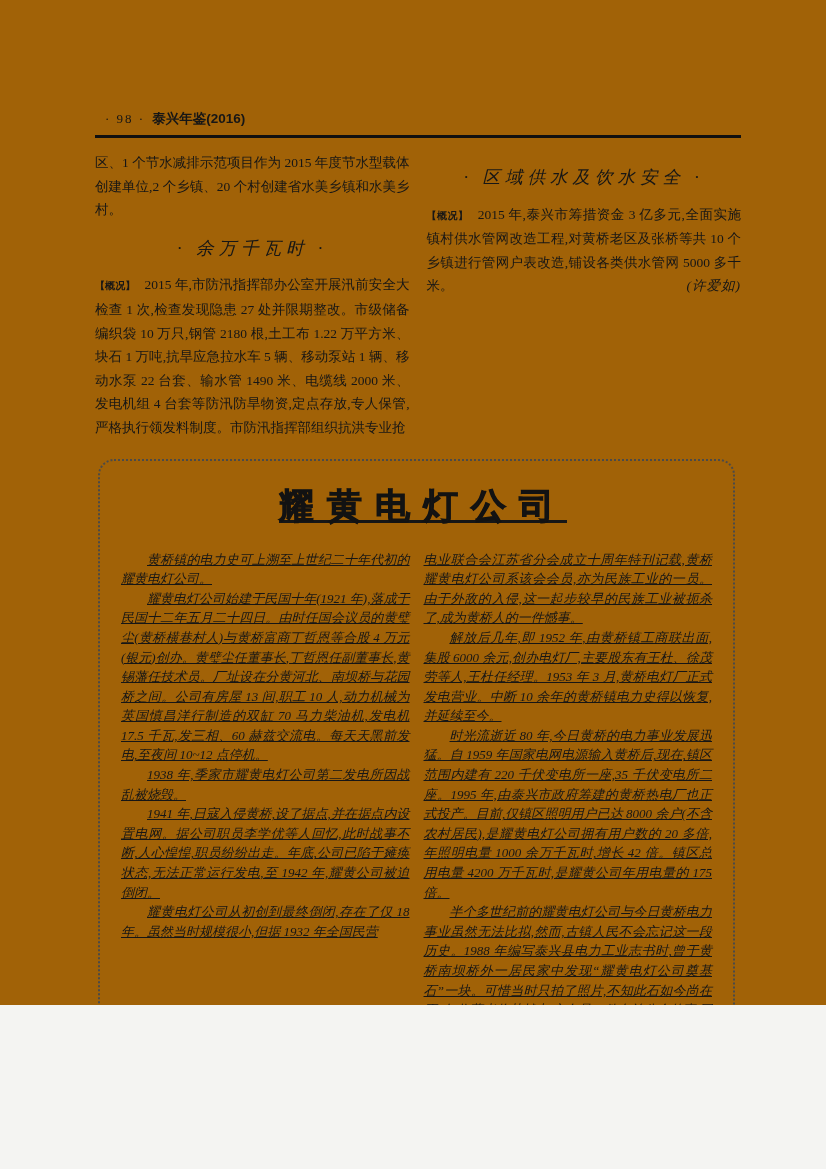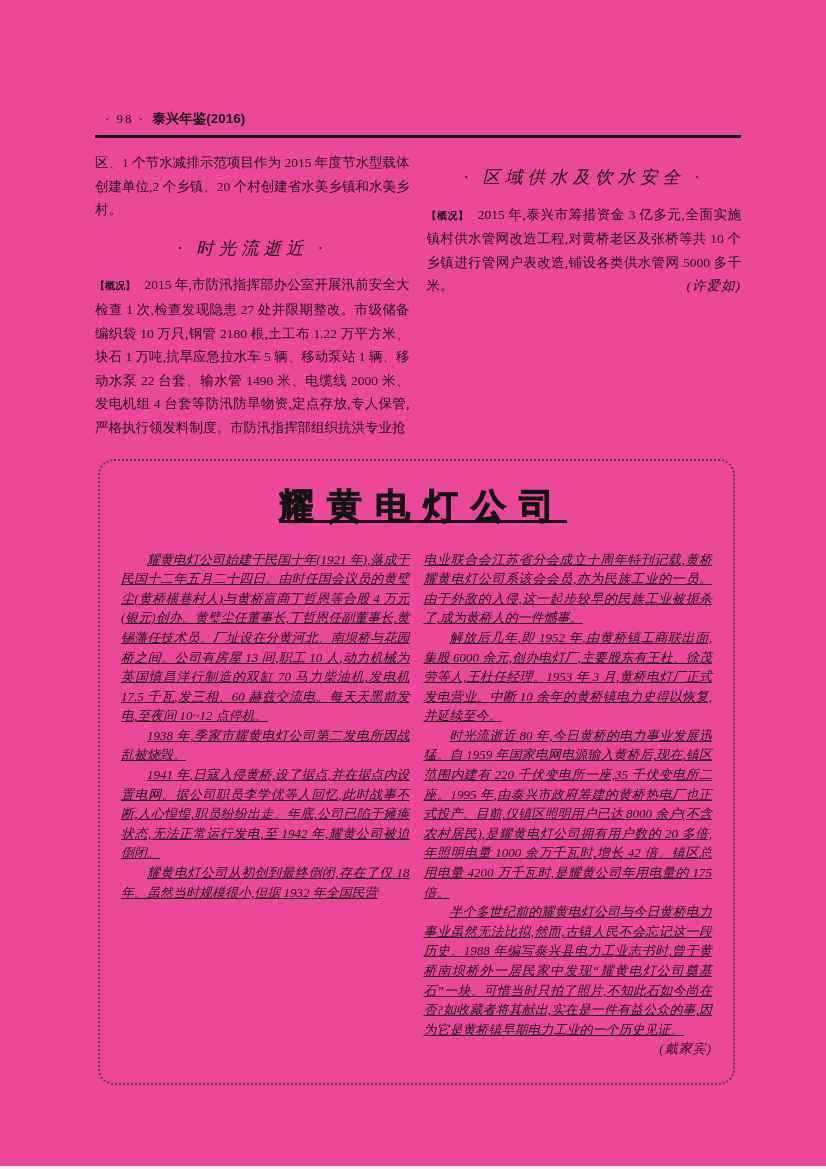--- a/index.html
+++ b/index.html
@@ -4,22 +4,22 @@
 <style>
   * { margin:0; padding:0; box-sizing:border-box; }
   html,body { width:826px; height:1169px; }
   body {
     background:#f4f4f2;
     font-family:"Liberation Serif","DejaVu Serif",serif;
     color:#161616;
   }
   .page {
     position:relative;
-    width:826px; height:1166px;
-    background:#ec4899;
+    width:826px; height:1005px;
+    background:#a16207;
     overflow:hidden;
   }
   .content { position:absolute; left:95px; top:110px; width:646px; }
 
   
   .header-row {
     display:flex; align-items:baseline; gap:7px;
     font-size:13px; padding-bottom:7px; padding-left:10px;
   }
   .page-num { font-size:13px; letter-spacing:2px; }
@@ -74,33 +74,34 @@
 
     <div class="header-row">
       <span class="page-num">· 98 ·</span>
       <span class="book-title">泰兴年鉴(2016)</span>
     </div>
     <div class="header-rule"></div>
 
     <div class="columns">
       <div class="col">
         <p class="cont">区、1 个节水减排示范项目作为 2015 年度节水型载体创建单位,2 个乡镇、20 个村创建省水美乡镇和水美乡村。</p>
-        <h2 class="section-heading">· 时光流逝近 ·</h2>
+        <h2 class="section-heading">· 余万千瓦时 ·</h2>
         <p><b class="plabel">【概况】</b><span>2015 年,市防汛指挥部办公室开展汛前安全大检查 1 次,检查发现隐患 27 处并限期整改。市级储备编织袋 10 万只,钢管 2180 根,土工布 1.22 万平方米、块石 1 万吨,抗旱应急拉水车 5 辆、移动泵站 1 辆、移动水泵 22 台套、输水管 1490 米、电缆线 2000 米、发电机组 4 台套等防汛防旱物资,定点存放,专人保管,严格执行领发料制度。市防汛指挥部组织抗洪专业抢</span></p>
       </div>
       <div class="col">
         <h2 class="section-heading">· 区域供水及饮水安全 ·</h2>
         <p><b class="plabel">【概况】</b><span>2015 年,泰兴市筹措资金 3 亿多元,全面实施镇村供水管网改造工程,对黄桥老区及张桥等共 10 个乡镇进行管网户表改造,铺设各类供水管网 5000 多千米。</span><span class="byline">(许爱如)</span></p>
       </div>
     </div>
 
     <div class="article-box">
       <h1 class="article-title">耀黄电灯公司</h1>
       <div class="box-columns">
         <div class="box-col">
+          <p>黄桥镇的电力史可上溯至上世纪二十年代初的耀黄电灯公司。</p>
           <p>耀黄电灯公司始建于民国十年(1921 年),落成于民国十二年五月二十四日。由时任国会议员的黄璧尘(黄桥横巷村人)与黄桥富商丁哲恩等合股 4 万元(银元)创办。黄璧尘任董事长,丁哲恩任副董事长,黄锡藩任技术员。厂址设在分黄河北、南坝桥与花园桥之间。公司有房屋 13 间,职工 10 人,动力机械为英国慎昌洋行制造的双缸 70 马力柴油机,发电机 17.5 千瓦,发三相、60 赫兹交流电。每天天黑前发电,至夜间 10~12 点停机。</p>
           <p>1938 年,季家市耀黄电灯公司第二发电所因战乱被烧毁。</p>
           <p>1941 年,日寇入侵黄桥,设了据点,并在据点内设置电网。据公司职员李学优等人回忆,此时战事不断,人心惶惶,职员纷纷出走。年底,公司已陷于瘫痪状态,无法正常运行发电,至 1942 年,耀黄公司被迫倒闭。</p>
           <p>耀黄电灯公司从初创到最终倒闭,存在了仅 18 年。虽然当时规模很小,但据 1932 年全国民营</p>
         </div>
         <div class="box-col">
           <p class="cont">电业联合会江苏省分会成立十周年特刊记载,黄桥耀黄电灯公司系该会会员,亦为民族工业的一员。由于外敌的入侵,这一起步较早的民族工业被扼杀了,成为黄桥人的一件憾事。</p>
           <p>解放后几年,即 1952 年,由黄桥镇工商联出面,集股 6000 余元,创办电灯厂,主要股东有王杜、徐茂劳等人,王杜任经理。1953 年 3 月,黄桥电灯厂正式发电营业。中断 10 余年的黄桥镇电力史得以恢复,并延续至今。</p>
           <p>时光流逝近 80 年,今日黄桥的电力事业发展迅猛。自 1959 年国家电网电源输入黄桥后,现在,镇区范围内建有 220 千伏变电所一座,35 千伏变电所二座。1995 年,由泰兴市政府筹建的黄桥热电厂也正式投产。目前,仅镇区照明用户已达 8000 余户(不含农村居民),是耀黄电灯公司拥有用户数的 20 多倍,年照明电量 1000 余万千瓦时,增长 42 倍。镇区总用电量 4200 万千瓦时,是耀黄公司年用电量的 175 倍。</p>
           <p><span>半个多世纪前的耀黄电灯公司与今日黄桥电力事业虽然无法比拟,然而,古镇人民不会忘记这一段历史。1988 年编写泰兴县电力工业志书时,曾于黄桥南坝桥外一居民家中发现“耀黄电灯公司奠基石”一块。可惜当时只拍了照片,不知此石如今尚在否?如收藏者将其献出,实在是一件有益公众的事,因为它是黄桥镇早期电力工业的一个历史见证。</span><span class="byline">(戴家宾)</span></p>

